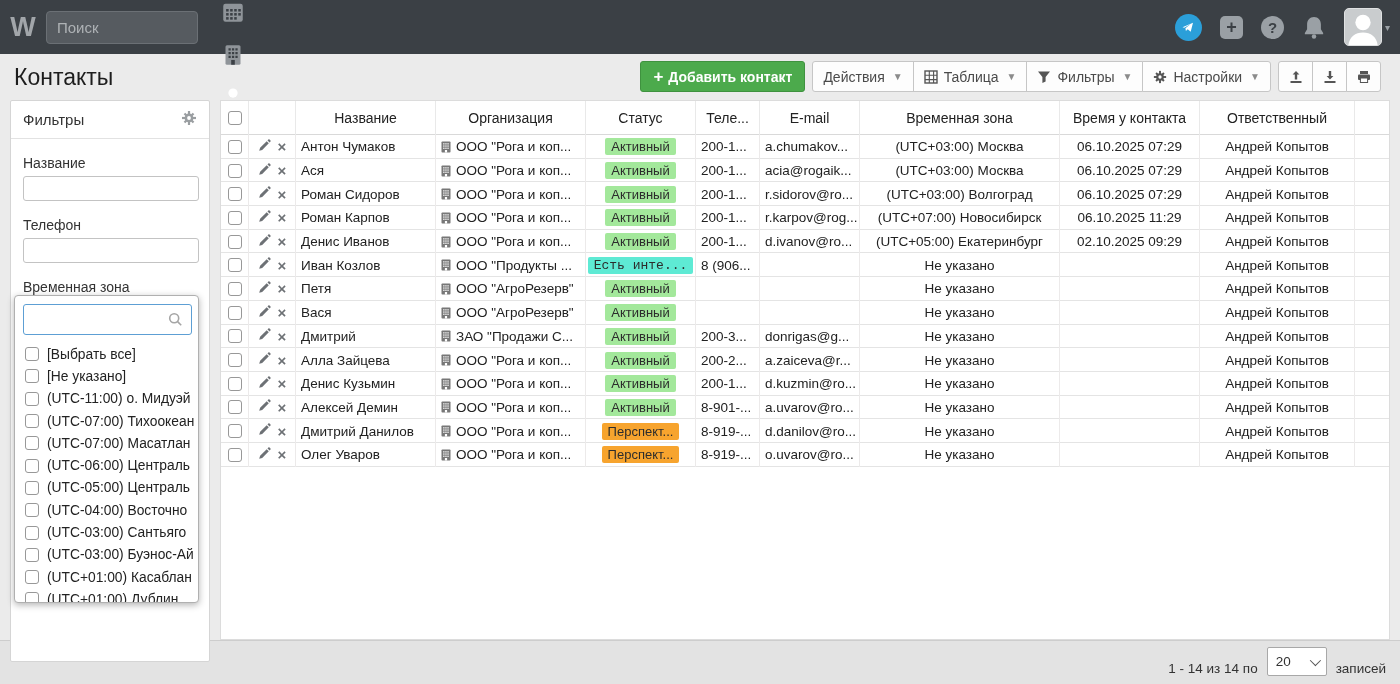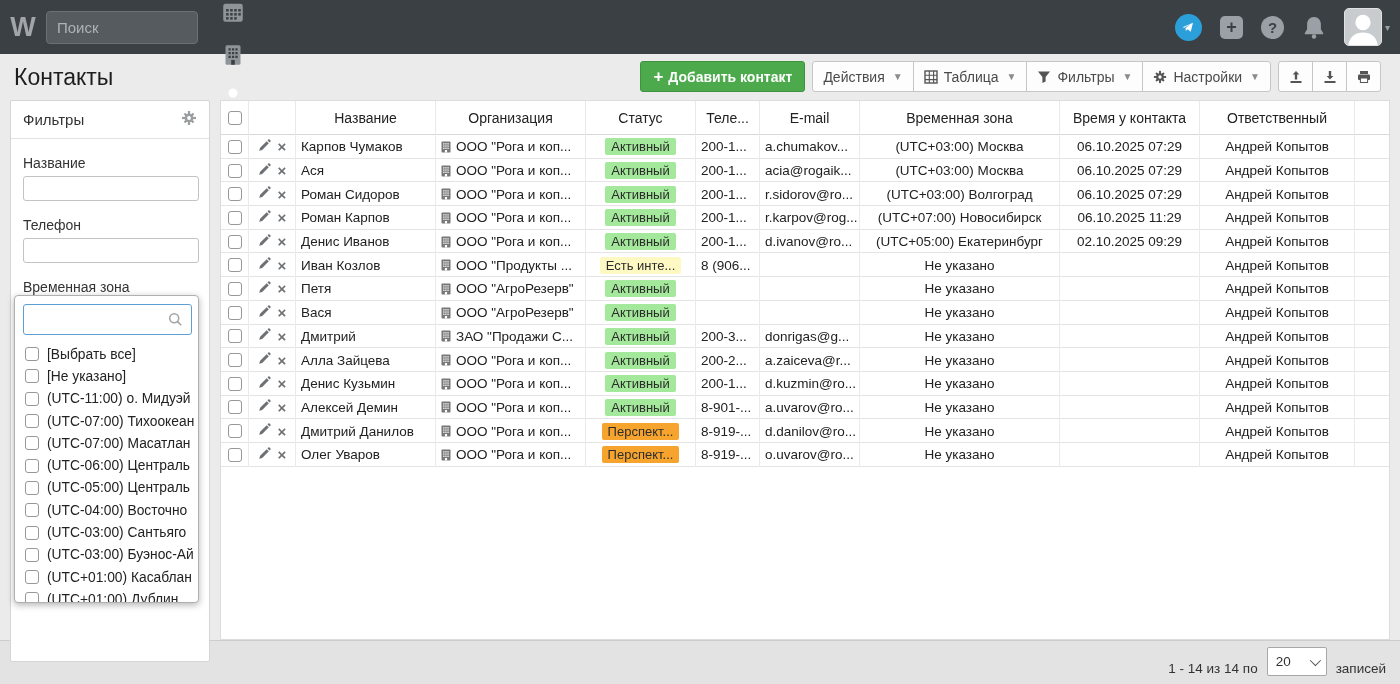--- a/index.html
+++ b/index.html
@@ -103,21 +103,21 @@
   .trow > div { height:23.7px; display:flex; align-items:center; border-right:1px solid #eceaea; font-size:13.5px; color:#222; overflow:hidden; white-space:nowrap; padding:0 5px; }
   .trow > div:last-child { border-right:none; }
   .c-center { justify-content:center; }
   .tools { gap:7px; justify-content:center; }
   .x-ic { color:#6d7175; font-weight:bold; font-size:15px; line-height:1; cursor:pointer; }
   .pencil svg { width:13px; height:13px; cursor:pointer; }
   .org-ic { flex:0 0 10px; margin-right:5px; }
   .org-ic svg { width:10px; height:12px; display:block; }
   .sbadge { display:inline-block; padding:1px 6px; border-radius:2px; font-size:13px; color:#2c2c2c; }
   .sbadge.green { background:#a3e89b; }
-  .sbadge.pink { background:#fef9c3; }
+  .sbadge.pink { background:#5eead4;font-family:Liberation Mono, monospace; }
   .sbadge.orange { background:#f7a42e; }
   
   .footer {
     position:absolute; left:0; top:640px; width:1400px; height:44px;
     background:#e3e3e3; border-top:1px solid #cdcdcd; z-index:0;
   }
   .pager { position:absolute; right:14px; top:6px; display:flex; align-items:flex-end; gap:9px; font-size:13.5px; color:#333; }
   .pp-select { width:60px; height:29px; background:#fff; border:1px solid #a8a8a8; border-radius:2px; display:flex; align-items:center; justify-content:space-between; padding:0 8px; cursor:pointer; }
   .chev { width:8px; height:8px; border-right:1.5px solid #555; border-bottom:1.5px solid #555; transform:rotate(45deg) translateY(-2px); }
 </style>
@@ -398,21 +398,21 @@
   <div class="grid-row trow">
     <div class="c-center">
           <span class="cb"></span>
         </div>
     <div class="tools">
       <span class="pencil"><svg viewBox="0 0 13 13">
               <path fill="#6d7175" d="M1.2 11.8l.9-3 6.6-6.6 2.1 2.1-6.6 6.6-3 .9zM9.5 1.4l.9-.9c.3-.3.8-.3 1.1 0l1 1c.3.3.3.8 0 1.1l-.9.9z"></path>
             </svg></span>
       <span class="x-ic">×</span>
     </div>
-    <div>Карпов Чумаков</div>
+    <div>Антон Чумаков</div>
     <div>
       <span class="org-ic">
             <svg viewBox="0 0 10 12">
               <rect fill="#777" x="0.5" y="0.5" width="9" height="11" rx="0.8"></rect>
               <g fill="#fff">
                 <rect x="2.2" y="2.2" width="1.3" height="1.3"></rect>
                 <rect x="4.3" y="2.2" width="1.3" height="1.3"></rect>
                 <rect x="6.4" y="2.2" width="1.3" height="1.3"></rect>
                 <rect x="2.2" y="4.4" width="1.3" height="1.3"></rect>
                 <rect x="4.3" y="4.4" width="1.3" height="1.3"></rect>

